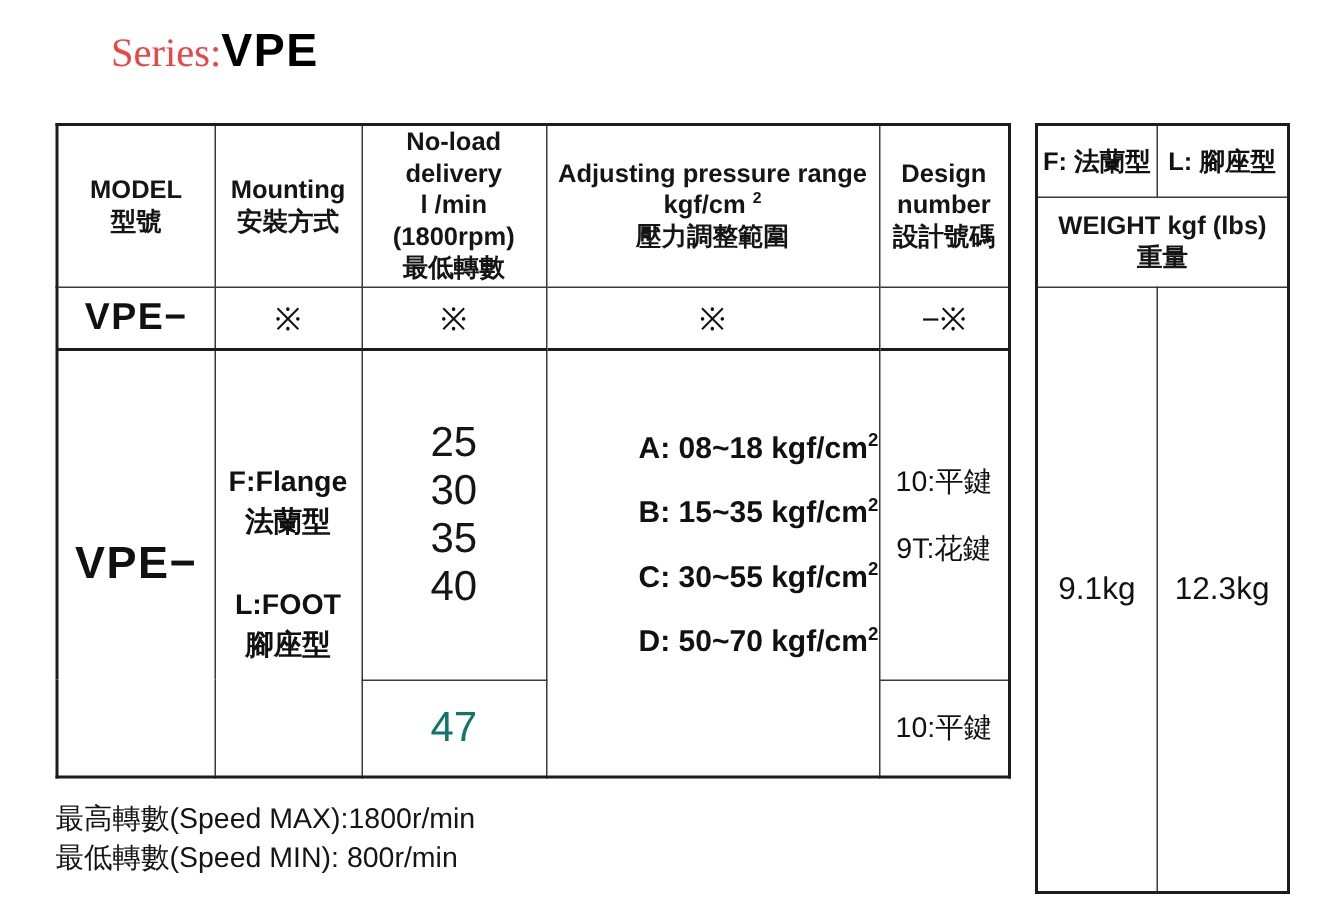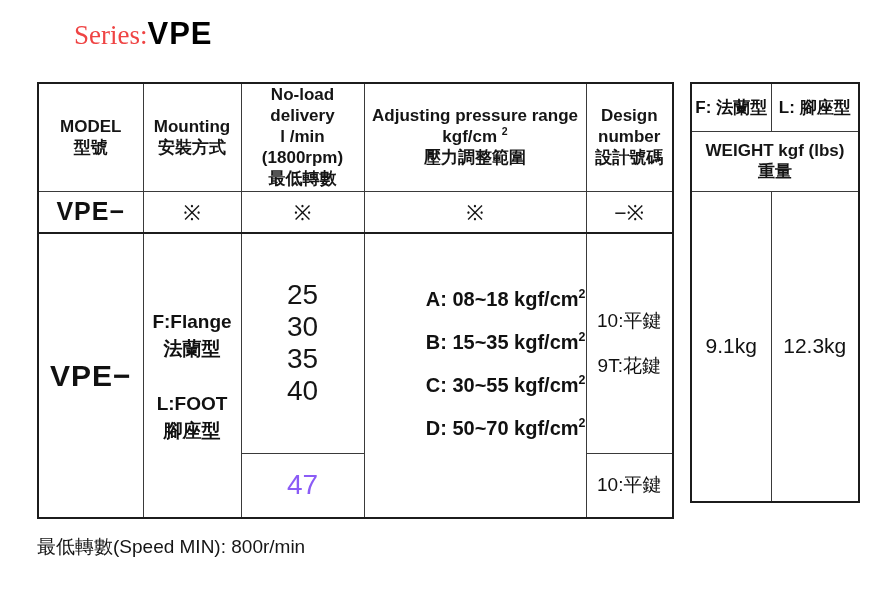--- a/index.html
+++ b/index.html
@@ -68,21 +68,21 @@
   
   .model-cell { font-size: 30px; font-weight: 700; letter-spacing: 1px; }
   .mount-cell .grp { line-height: 27px; font-size: 19px; font-weight: 700; }
   .mount-cell .grp + .grp { margin-top: 28px; }
   .delivery-flex {
     display: flex; flex-direction: column;
     justify-content: space-around; align-items: center;
     height: 100%;
     font-size: 28px; font-weight: 400; color: #151515;
   }
-  .delivery-last { font-size: 28px; font-weight: 400; color: #8b5cf6; }
+  .delivery-last { font-size: 28px; font-weight: 400; color: #0f766e; }
   .pressure-cell { text-align: right; }
   .pressure-inner {
     display: flex; flex-direction: column; gap: 17px;
     padding-left: 40px;
     transform: translateY(-12px);
   }
   .p-line { font-size: 20px; font-weight: 700; line-height: 26px; white-space: nowrap; }
   .design-inner { display: flex; flex-direction: column; gap: 19px; align-items: center; }
   .design-val { font-size: 19px; font-weight: 400; white-space: nowrap; }
 
@@ -205,24 +205,25 @@
         <tr style="height:48px">
       <th class="weight-col-label">F: 法蘭型</th>
       <th class="weight-col-label">L: 腳座型</th>
     </tr>
     <tr style="height:60px">
       <th colspan="2" class="weight-hdr">
         <div class="hdr-en">WEIGHT kgf (lbs)</div>
         <div class="hdr-zh">重量</div>
       </th>
     </tr>
-    <tr style="height:311px">
+    <tr style="height:404px">
       <td class="weight-val">9.1kg</td>
       <td class="weight-val">12.3kg</td>
     </tr>
   </tbody>
     </table>
 
   <div class="footnotes">
+    <div>最高轉數(Speed MAX):1800r/min</div>
     <div>最低轉數(Speed MIN): 800r/min</div>
   </div>
 
 </div>
 
 </body></html>

